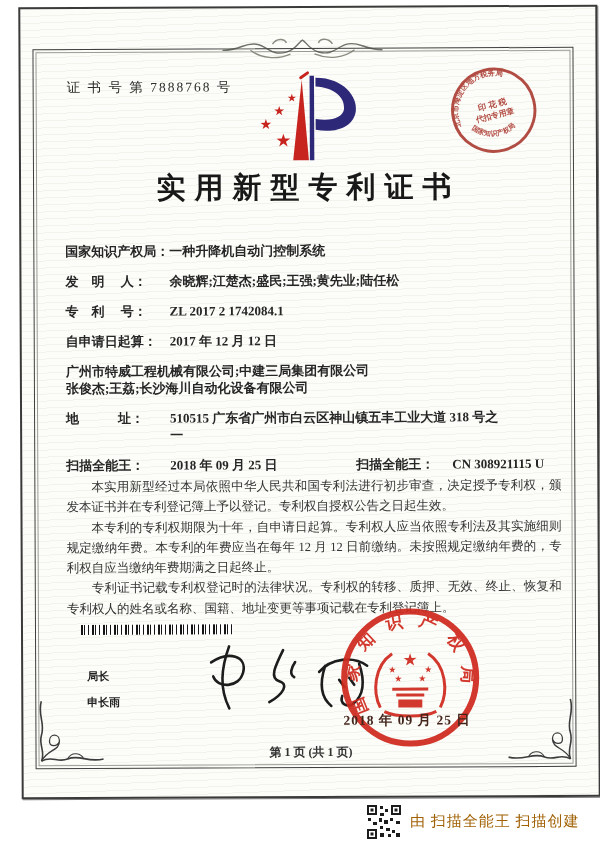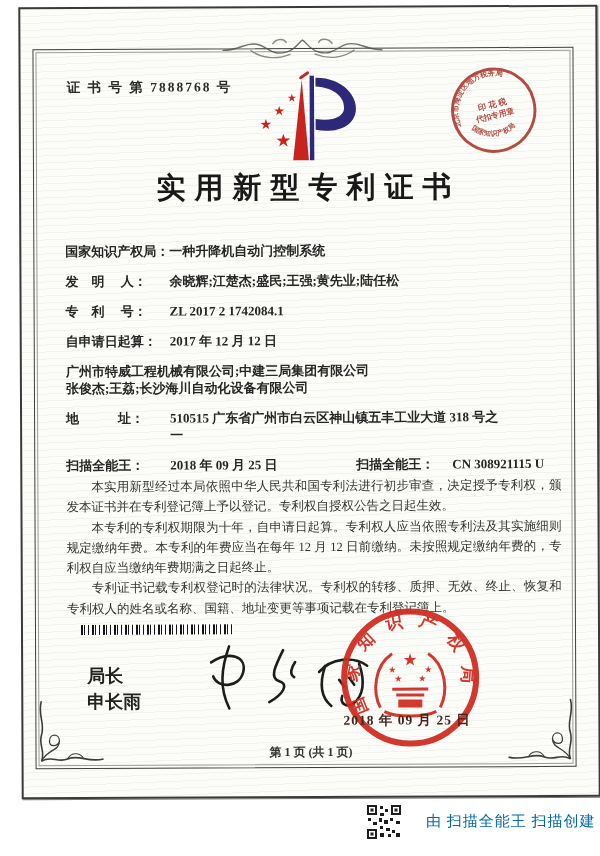--- a/index.html
+++ b/index.html
@@ -4,46 +4,46 @@
 <style>
   html,body{margin:0;padding:0;width:600px;height:856px;background:#ffffff;overflow:hidden;
     font-family:"Liberation Serif","DejaVu Serif",serif;color:#222;}
   .stage{position:relative;width:600px;height:856px;}
   
   .paper{position:absolute;left:20px;top:6px;width:575px;height:788px;background:#fcfcf8;
     border:2px solid #3a3a3a;box-shadow:1px 1px 0 #777;transform:rotate(-0.25deg);
     background-image:repeating-linear-gradient(178deg,rgba(150,162,140,0.10) 0 1px,transparent 1px 7px);}
   .inner-frame{position:absolute;left:12px;top:40px;right:22px;bottom:28px;border:1.5px solid #3f3f3f;}
   .inner-frame::before{content:"";position:absolute;left:2px;top:2px;right:2px;bottom:2px;border:1px solid #9a9a96;}
-  .cert-number{position:absolute;left:46px;top:70px;font-size:13.5px;font-weight:bold;letter-spacing:2px;color:#2b2b2b;}
+  .cert-number{position:absolute;left:46px;top:70px;font-size:13.5px;font-weight:normal;letter-spacing:2px;color:#2b2b2b;}
   .logo{position:absolute;left:212px;top:56px;width:150px;height:108px;}
   .title{position:absolute;left:0;top:160px;width:100%;text-align:center;font-size:29px;font-weight:bold;
     letter-spacing:9px;color:#181818;}
   .fields{position:absolute;left:44px;top:234px;right:34px;font-size:13px;font-weight:bold;color:#262626;}
   .frow{display:flex;margin-bottom:13px;line-height:17px;}
   .flabel{flex:0 0 104px;white-space:pre;}
   .fval{flex:1;}
   .pairrow .fval1{flex:0 0 186px;}
   .pairrow .flabel2{flex:0 0 96px;white-space:pre;}
   .paras{position:absolute;left:44px;top:468px;right:36px;font-size:12.5px;line-height:1.62;color:#343434;text-align:justify;}
   .paras p{margin:0;text-indent:2em;}
   .barcode{position:absolute;left:58px;top:616px;width:152px;height:10px;
     background:repeating-linear-gradient(90deg,#151515 0 2px,#fff 2px 3px,#151515 3px 4px,#fff 4px 7px,#151515 7px 8px,#fff 8px 11px);}
-  .director{position:absolute;left:64px;top:654px;font-size:18px;font-weight:bold;line-height:26px;color:#222;}
+  .director{position:absolute;left:64px;top:654px;font-size:11px;font-weight:bold;line-height:26px;color:#222;}
   .signature{position:absolute;left:168px;top:628px;width:200px;height:80px;}
   .seal{position:absolute;left:313px;top:596px;width:148px;height:148px;opacity:.93;}
   .seal-date{position:absolute;left:320px;top:704px;font-size:13.5px;font-weight:bold;color:#43251c;letter-spacing:1px;}
   .page-footer{position:absolute;left:0;top:736px;width:100%;text-align:center;font-size:12px;font-weight:bold;color:#333;}
   .tax-stamp{position:absolute;left:424px;top:54px;width:98px;height:98px;opacity:.88;transform:rotate(-14deg);}
   .ornament-top{position:absolute;left:200px;top:22px;width:164px;height:38px;}
   .corner{position:absolute;width:74px;height:74px;}
   .corner.bl{left:10px;bottom:24px;}
   .corner.br{right:20px;bottom:24px;transform:scaleX(-1);}
   .qr{position:absolute;left:366px;top:804px;width:36px;height:36px;}
-  .scan-text{position:absolute;left:426px;top:812px;font-size:15px;color:#0369a1;letter-spacing:1px;
+  .scan-text{position:absolute;left:410px;top:812px;font-size:15px;color:#a16207;letter-spacing:1px;
     font-family:"Liberation Serif","DejaVu Serif",serif;}
 </style>
 </head>
 <body>
 
 <div class="stage">
 
   <div class="paper">
 
     <div class="inner-frame"></div>

